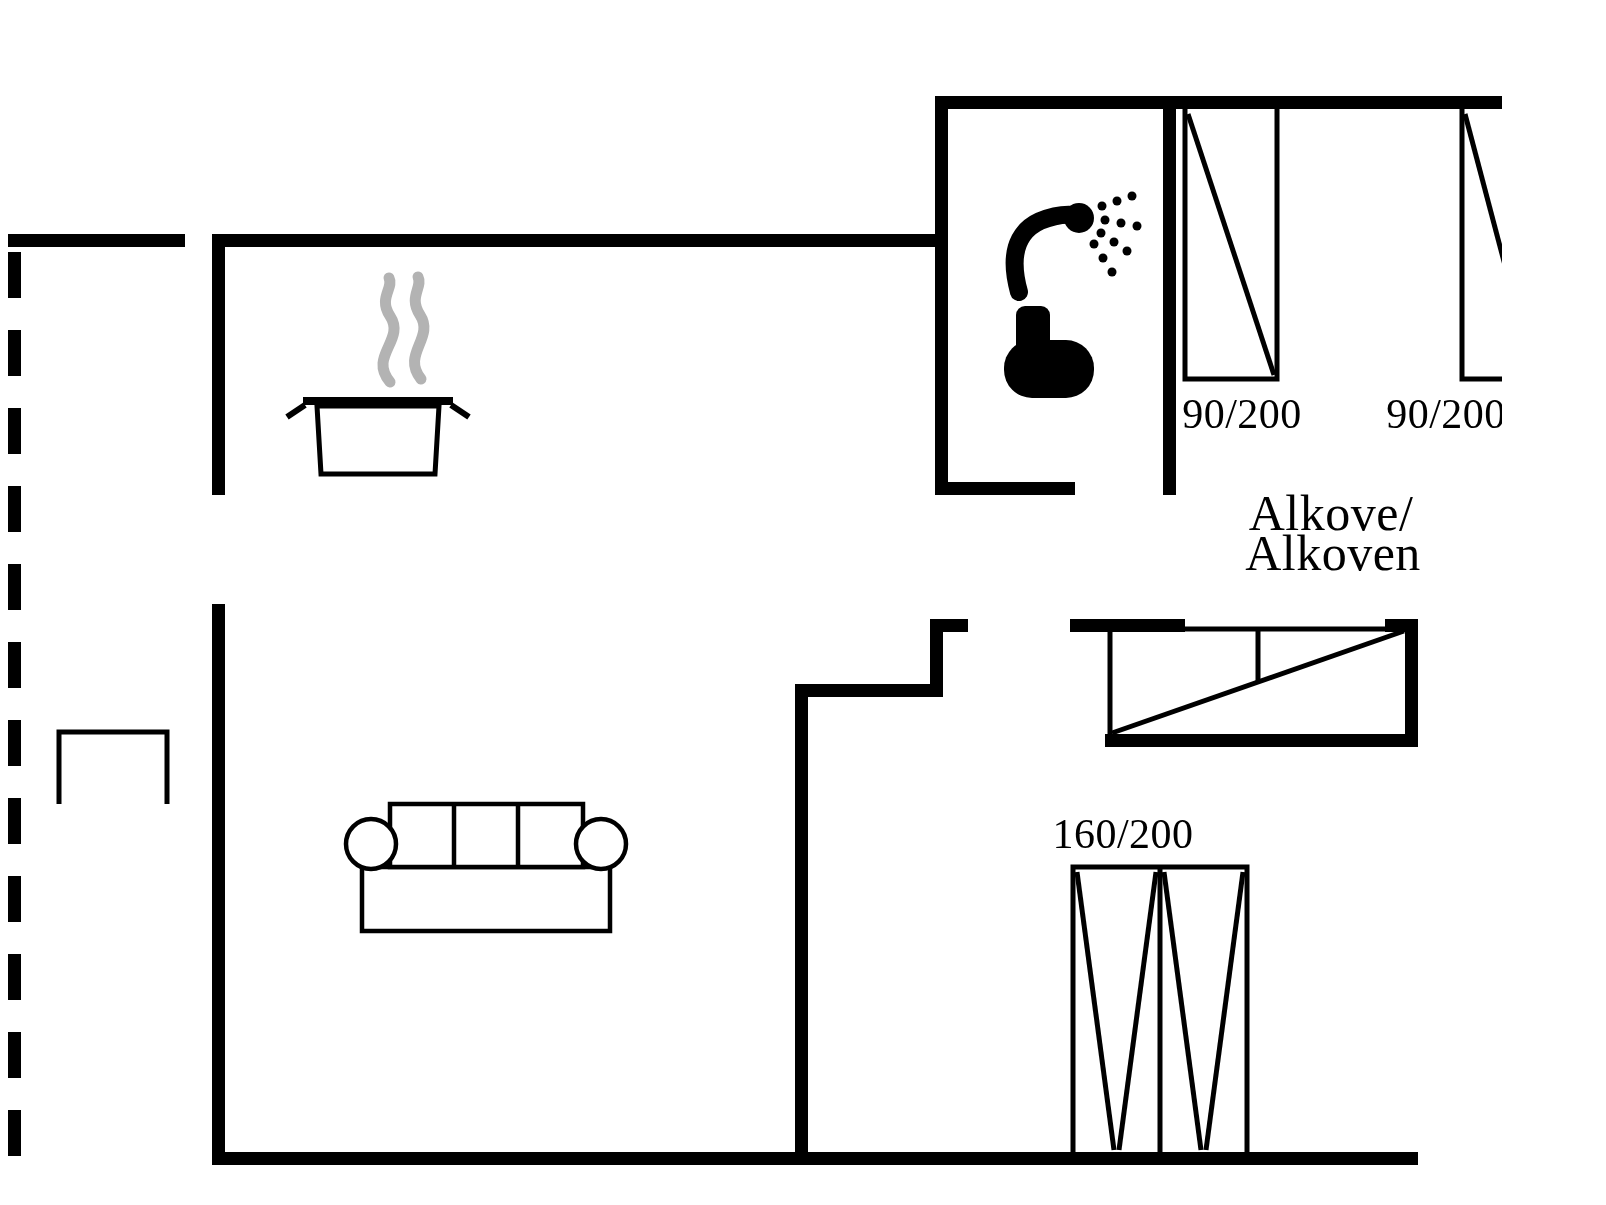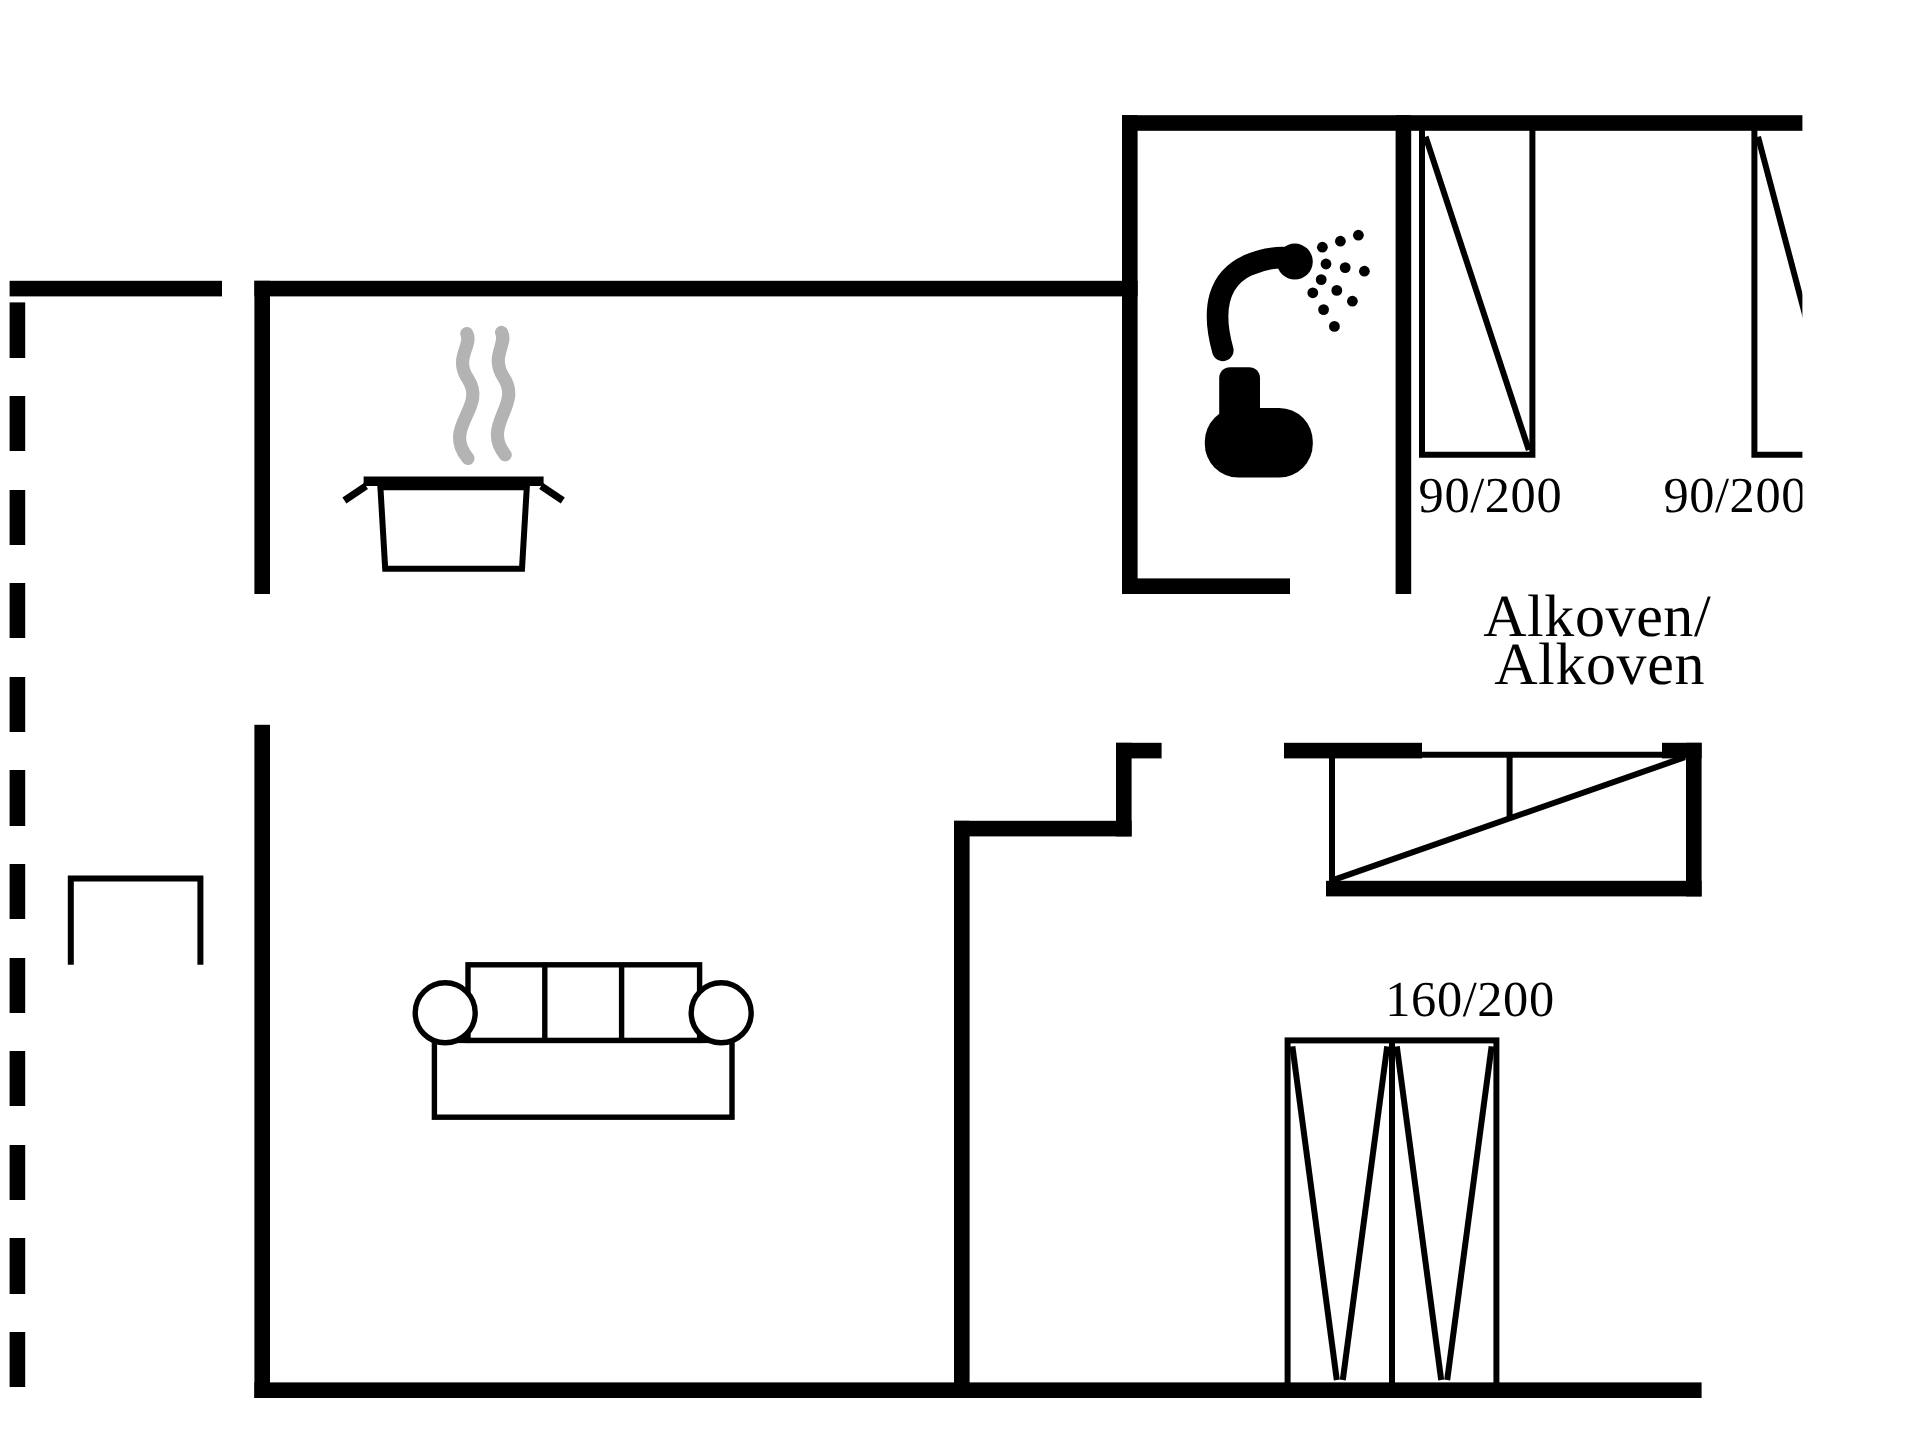--- a/index.html
+++ b/index.html
@@ -133,18 +133,18 @@
 
     <g stroke="var(--wall)" stroke-width="5" fill="none">
       <polyline points="59,770 59,698 167,698 167,770"></polyline>
     </g>
   </svg>
 
   <div class="label size" style="left:1242px;top:356px;">90/200</div>
 
   <div class="label size" style="left:1446px;top:356px;">90/200</div>
 
-  <div class="label room" style="left:1331px;top:450px;">Alkoven/</div>
+  <div class="label room" style="left:1331px;top:450px;">Alkove/</div>
 
   <div class="label room" style="left:1333px;top:490px;">Alkoven</div>
 
-  <div class="label size" style="left:1225px;top:776px;">160/200</div>
+  <div class="label size" style="left:1123px;top:776px;">160/200</div>
 </div>
 
 </body></html>

